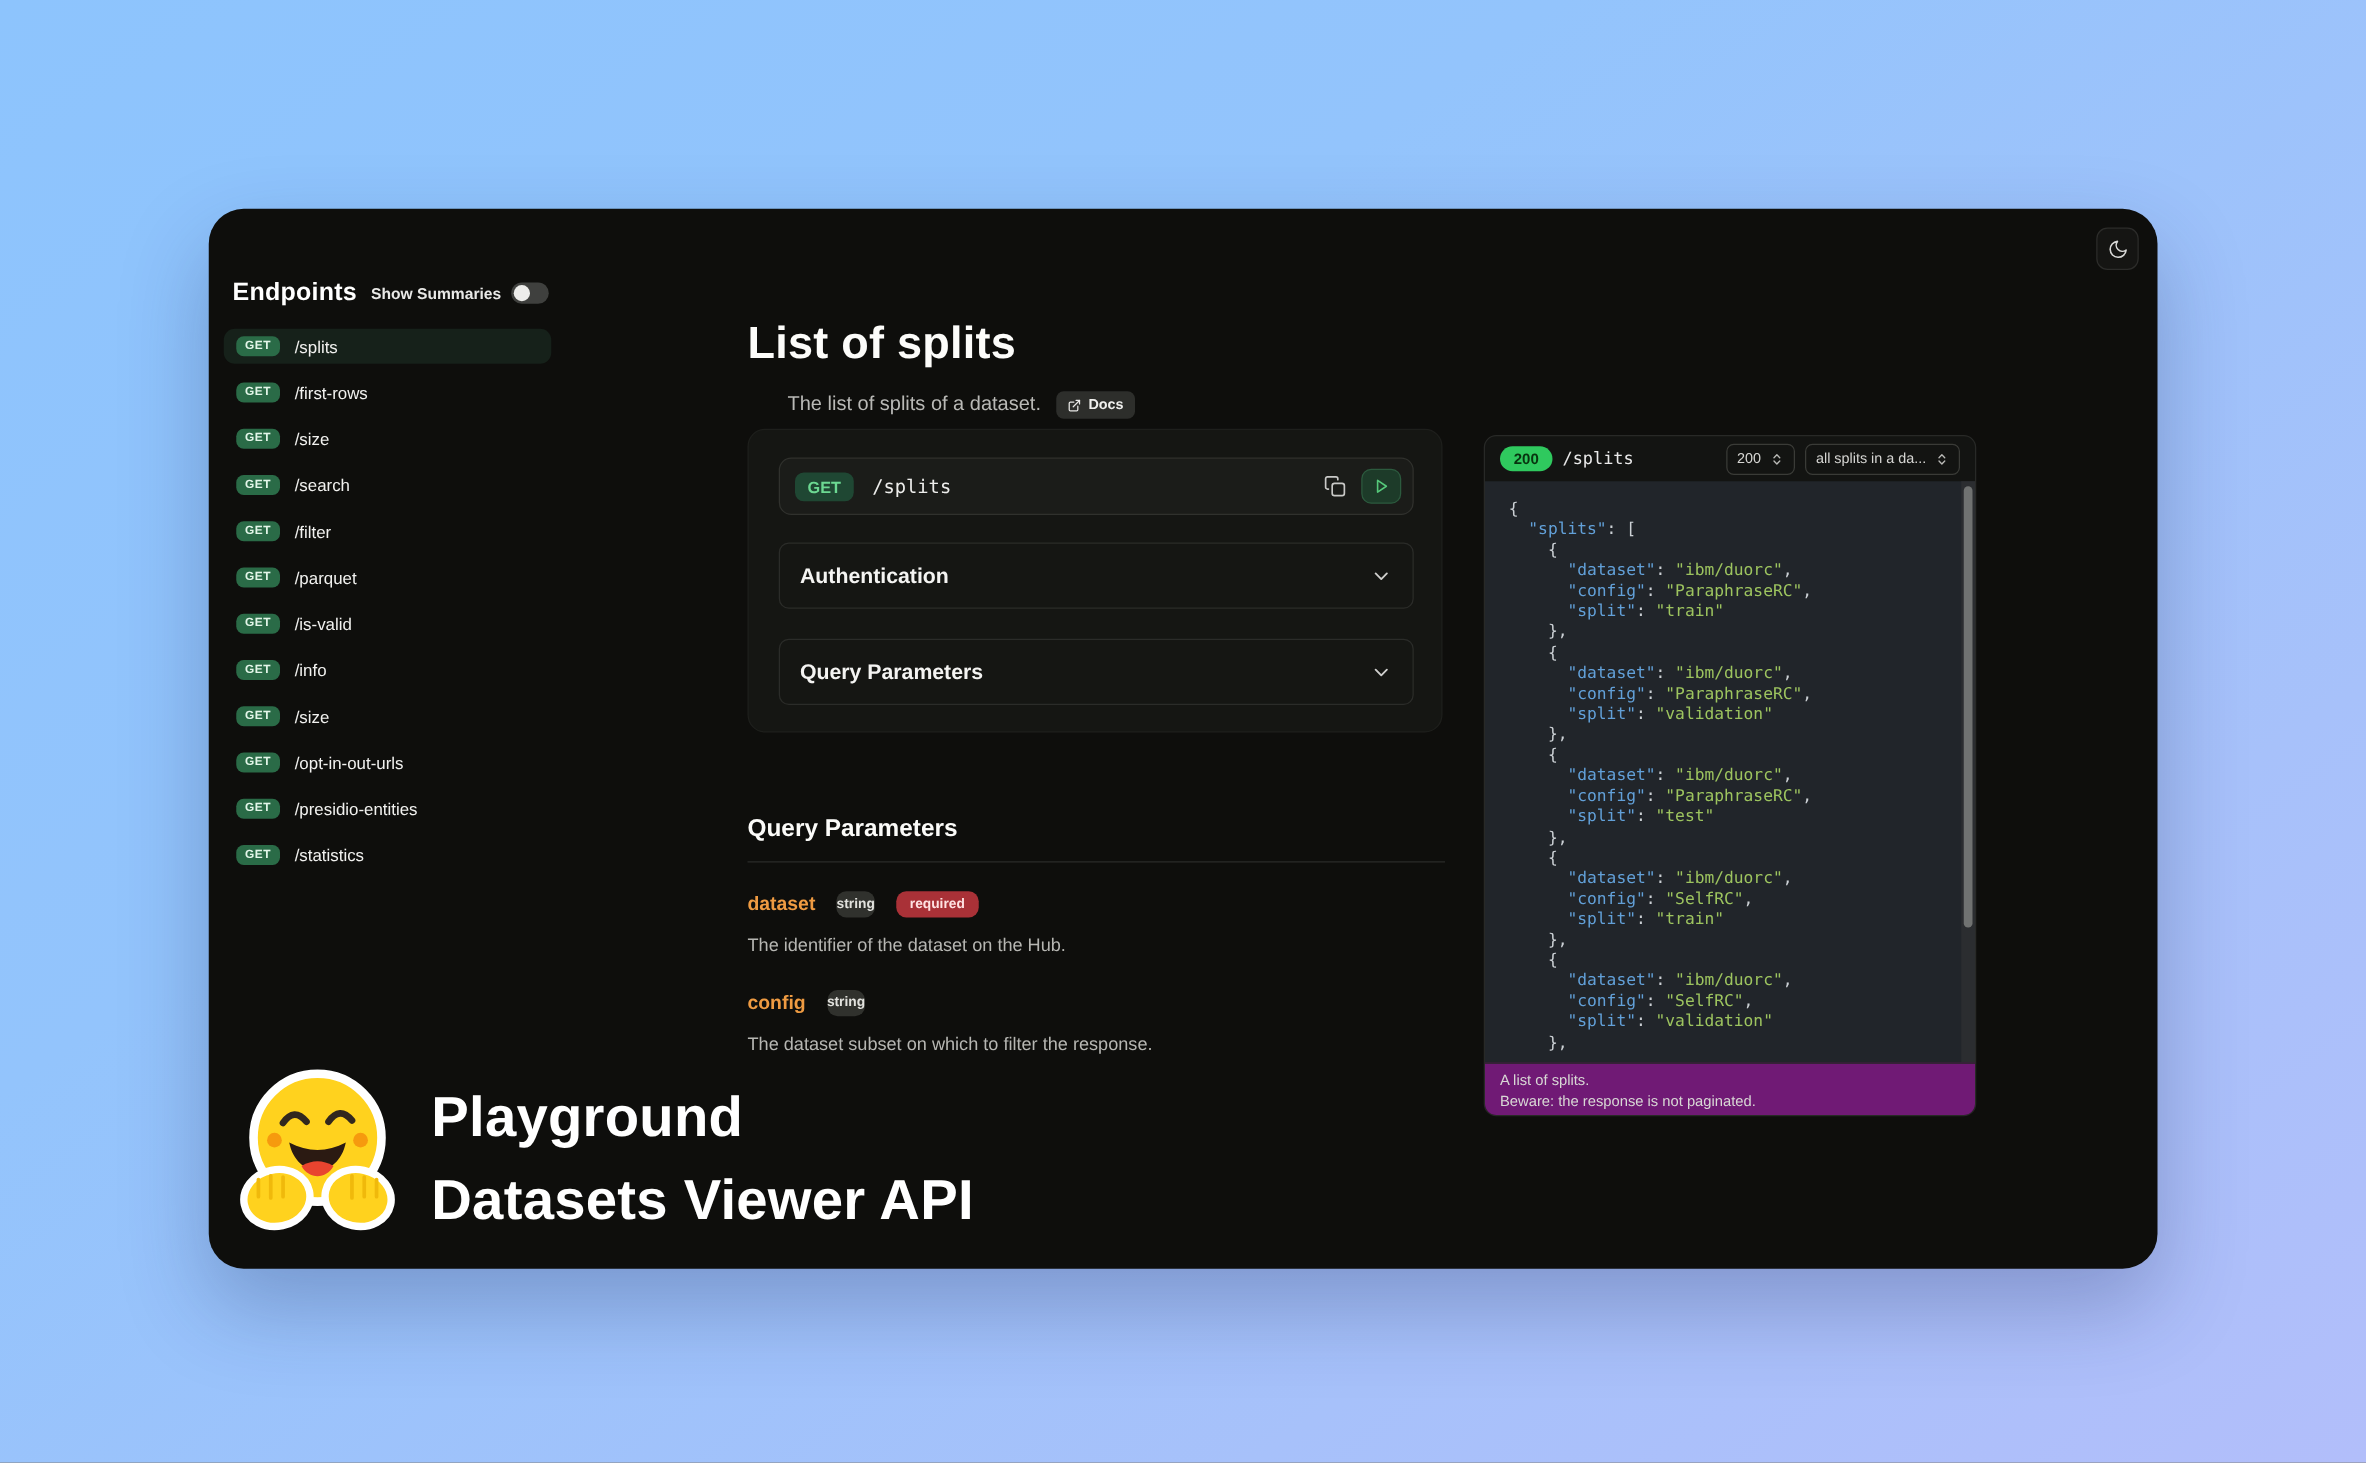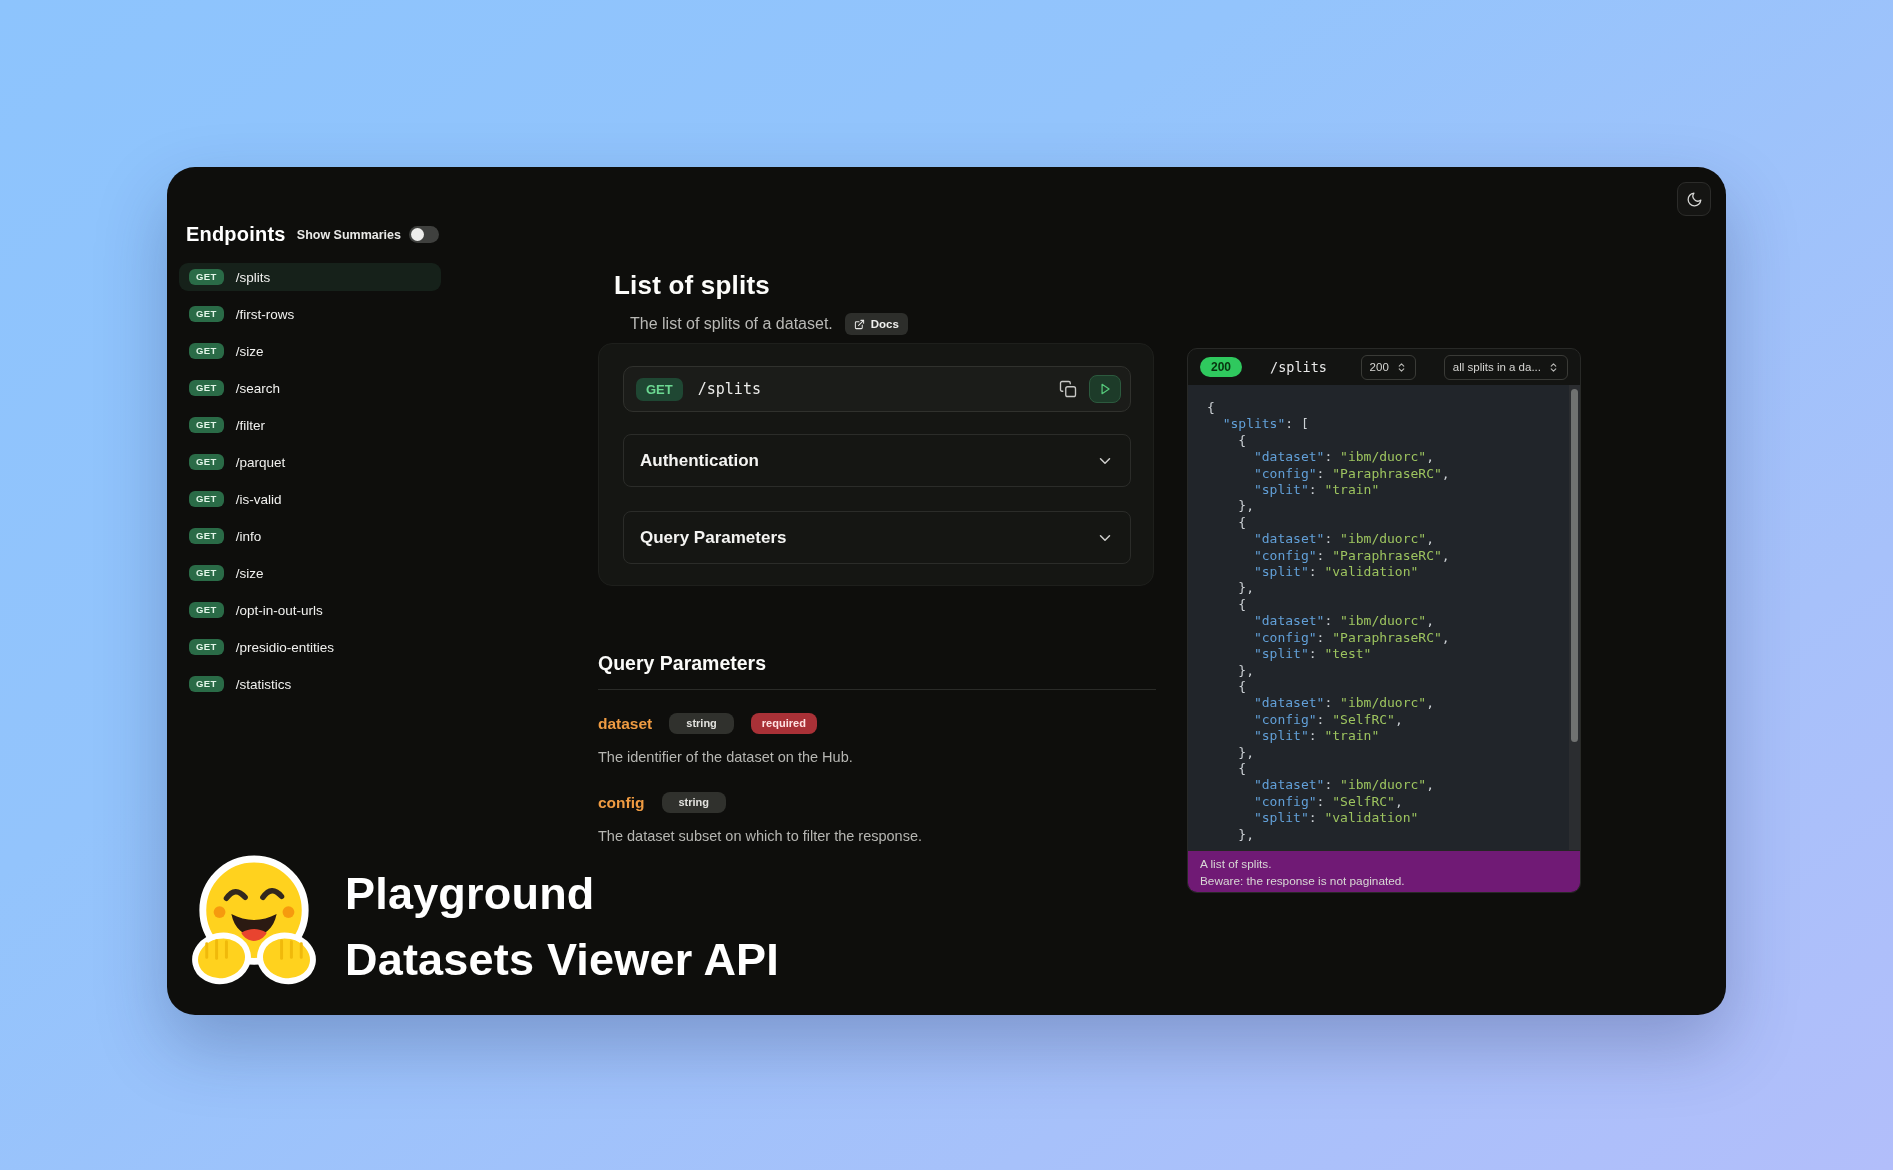--- a/index.html
+++ b/index.html
@@ -39,21 +39,21 @@
   .toggle-knob{position:absolute;left:2px;top:2px;width:13px;height:13px;border-radius:50%;background:#ededeb;}
   .endpoint-item{display:flex;align-items:center;gap:12px;height:28px;padding:0 10px;border-radius:9px;margin-bottom:9px;cursor:pointer;}
   .endpoint-item.selected{background:#16211a;}
   .method-badge{
     background:#2a6b47;color:#e3f6e9;font-size:9.5px;font-weight:700;letter-spacing:.4px;
     padding:3px 7px;border-radius:6px;line-height:1;
   }
   .endpoint-path{font-size:13.5px;color:#f1f1ef;font-weight:500;}
   
   .main{position:absolute;left:431px;top:89px;width:558px;}
-  .page-title{margin:16px;font-size:26px;font-weight:700;color:#fcfcfa;line-height:1;letter-spacing:.2px;}
+  .page-title{margin:0;font-size:36px;font-weight:700;color:#fcfcfa;line-height:1;letter-spacing:.2px;}
   .subtitle-row{position:absolute;left:0;top:54px;height:28px;display:flex;align-items:center;gap:12px;margin-left:32px;}
   .subtitle{font-size:16px;color:#b9b9b6;}
   .docs-btn{display:flex;align-items:center;gap:6px;background:#2d2e2b;border:none;border-radius:6px;
     padding:5px 9px;font-family:inherit;font-size:11.5px;font-weight:700;color:#f0f0ee;cursor:pointer;}
   .request-card{position:absolute;left:0;top:87px;width:556px;height:243px;background:#151613;border:1px solid #1e1f1c;border-radius:14px;}
   .request-bar{position:absolute;left:24px;top:22px;width:508px;height:46px;background:#1b1c19;border:1px solid #30312d;border-radius:10px;
     display:flex;align-items:center;padding:0 9px 0 12px;}
   .get-badge{background:#1f4733;color:var(--get-green);font-size:13px;font-weight:700;padding:5px 10px;border-radius:7px;line-height:1;}
   .req-path{font-family:"DejaVu Sans Mono","Liberation Mono",monospace;font-size:15px;color:#ededeb;margin-left:15px;flex:1;}
   .copy-btn{width:28px;height:28px;display:flex;align-items:center;justify-content:center;background:none;border:none;cursor:pointer;padding:0;}
@@ -63,26 +63,26 @@
     display:flex;align-items:center;justify-content:space-between;padding:0 16px;cursor:pointer;font-family:inherit;}
   .collapsible.c1{top:90px;} .collapsible.c2{top:167px;}
   .collapsible-label{font-size:17px;font-weight:700;color:#f4f4f2;}
   
   .qp-section{position:absolute;left:0;top:396px;width:558px;}
   .qp-title{margin:0 0 14px 0;font-size:19.5px;font-weight:700;color:#fbfbf9;}
   .qp-divider{height:1px;background:#2a2b28;margin-bottom:23px;}
   .param{margin-bottom:27px;}
   .param-head{display:flex;align-items:center;gap:17px;}
   .param-name{color:var(--param-orange);font-weight:700;font-size:15.5px;}
-  .type-badge{background:#30312d;color:#e2e2de;font-size:11px;font-weight:700;padding:4px 17px;border-radius:8px;line-height:1.2;}
+  .type-badge{background:#30312d;color:#e2e2de;font-size:11px;font-weight:700;padding:4px 0;border-radius:8px;line-height:1.2;}
   .required-badge{background:var(--required-red);color:#ffe2e2;font-size:11px;font-weight:700;padding:4px 11px;border-radius:8px;line-height:1.2;}
   .param-desc{margin-top:15px;color:#b6b6b2;font-size:14.5px;}
   
   .response-panel{position:absolute;left:1020px;top:181px;width:394px;height:545px;background:#131412;border:1px solid #282927;border-radius:10px;overflow:hidden;}
-  .resp-header{height:36px;display:flex;align-items:center;padding:0 12px;gap:28px;}
+  .resp-header{height:36px;display:flex;align-items:center;padding:0 12px;gap:8px;}
   .status-badge{background:var(--accent-green);color:#08330f;font-size:12px;font-weight:700;padding:3px 11px;border-radius:12px;line-height:1.2;}
   .resp-path{font-family:"DejaVu Sans Mono","Liberation Mono",monospace;font-size:13.5px;color:#eaeaea;flex:1;}
   .select{height:25px;border:1px solid #3a3b37;border-radius:6px;background:transparent;display:flex;align-items:center;gap:7px;
     padding:0 8px;font-family:inherit;font-size:11.5px;color:#d6d6d3;cursor:pointer;}
   .json-area{position:absolute;left:0;top:36px;right:0;bottom:42px;background:#21252a;padding:15px 0 0 19px;overflow:hidden;}
   .json-line{font-family:"DejaVu Sans Mono","Liberation Mono",monospace;font-size:13px;line-height:16.4px;white-space:pre;}
   .json-line .p{color:#ccd1d5;}
   .json-line .k{color:var(--json-key);}
   .json-line .s{color:var(--json-str);}
   .scroll-track{position:absolute;right:0;top:36px;bottom:42px;width:11px;background:#2b2d30;}

